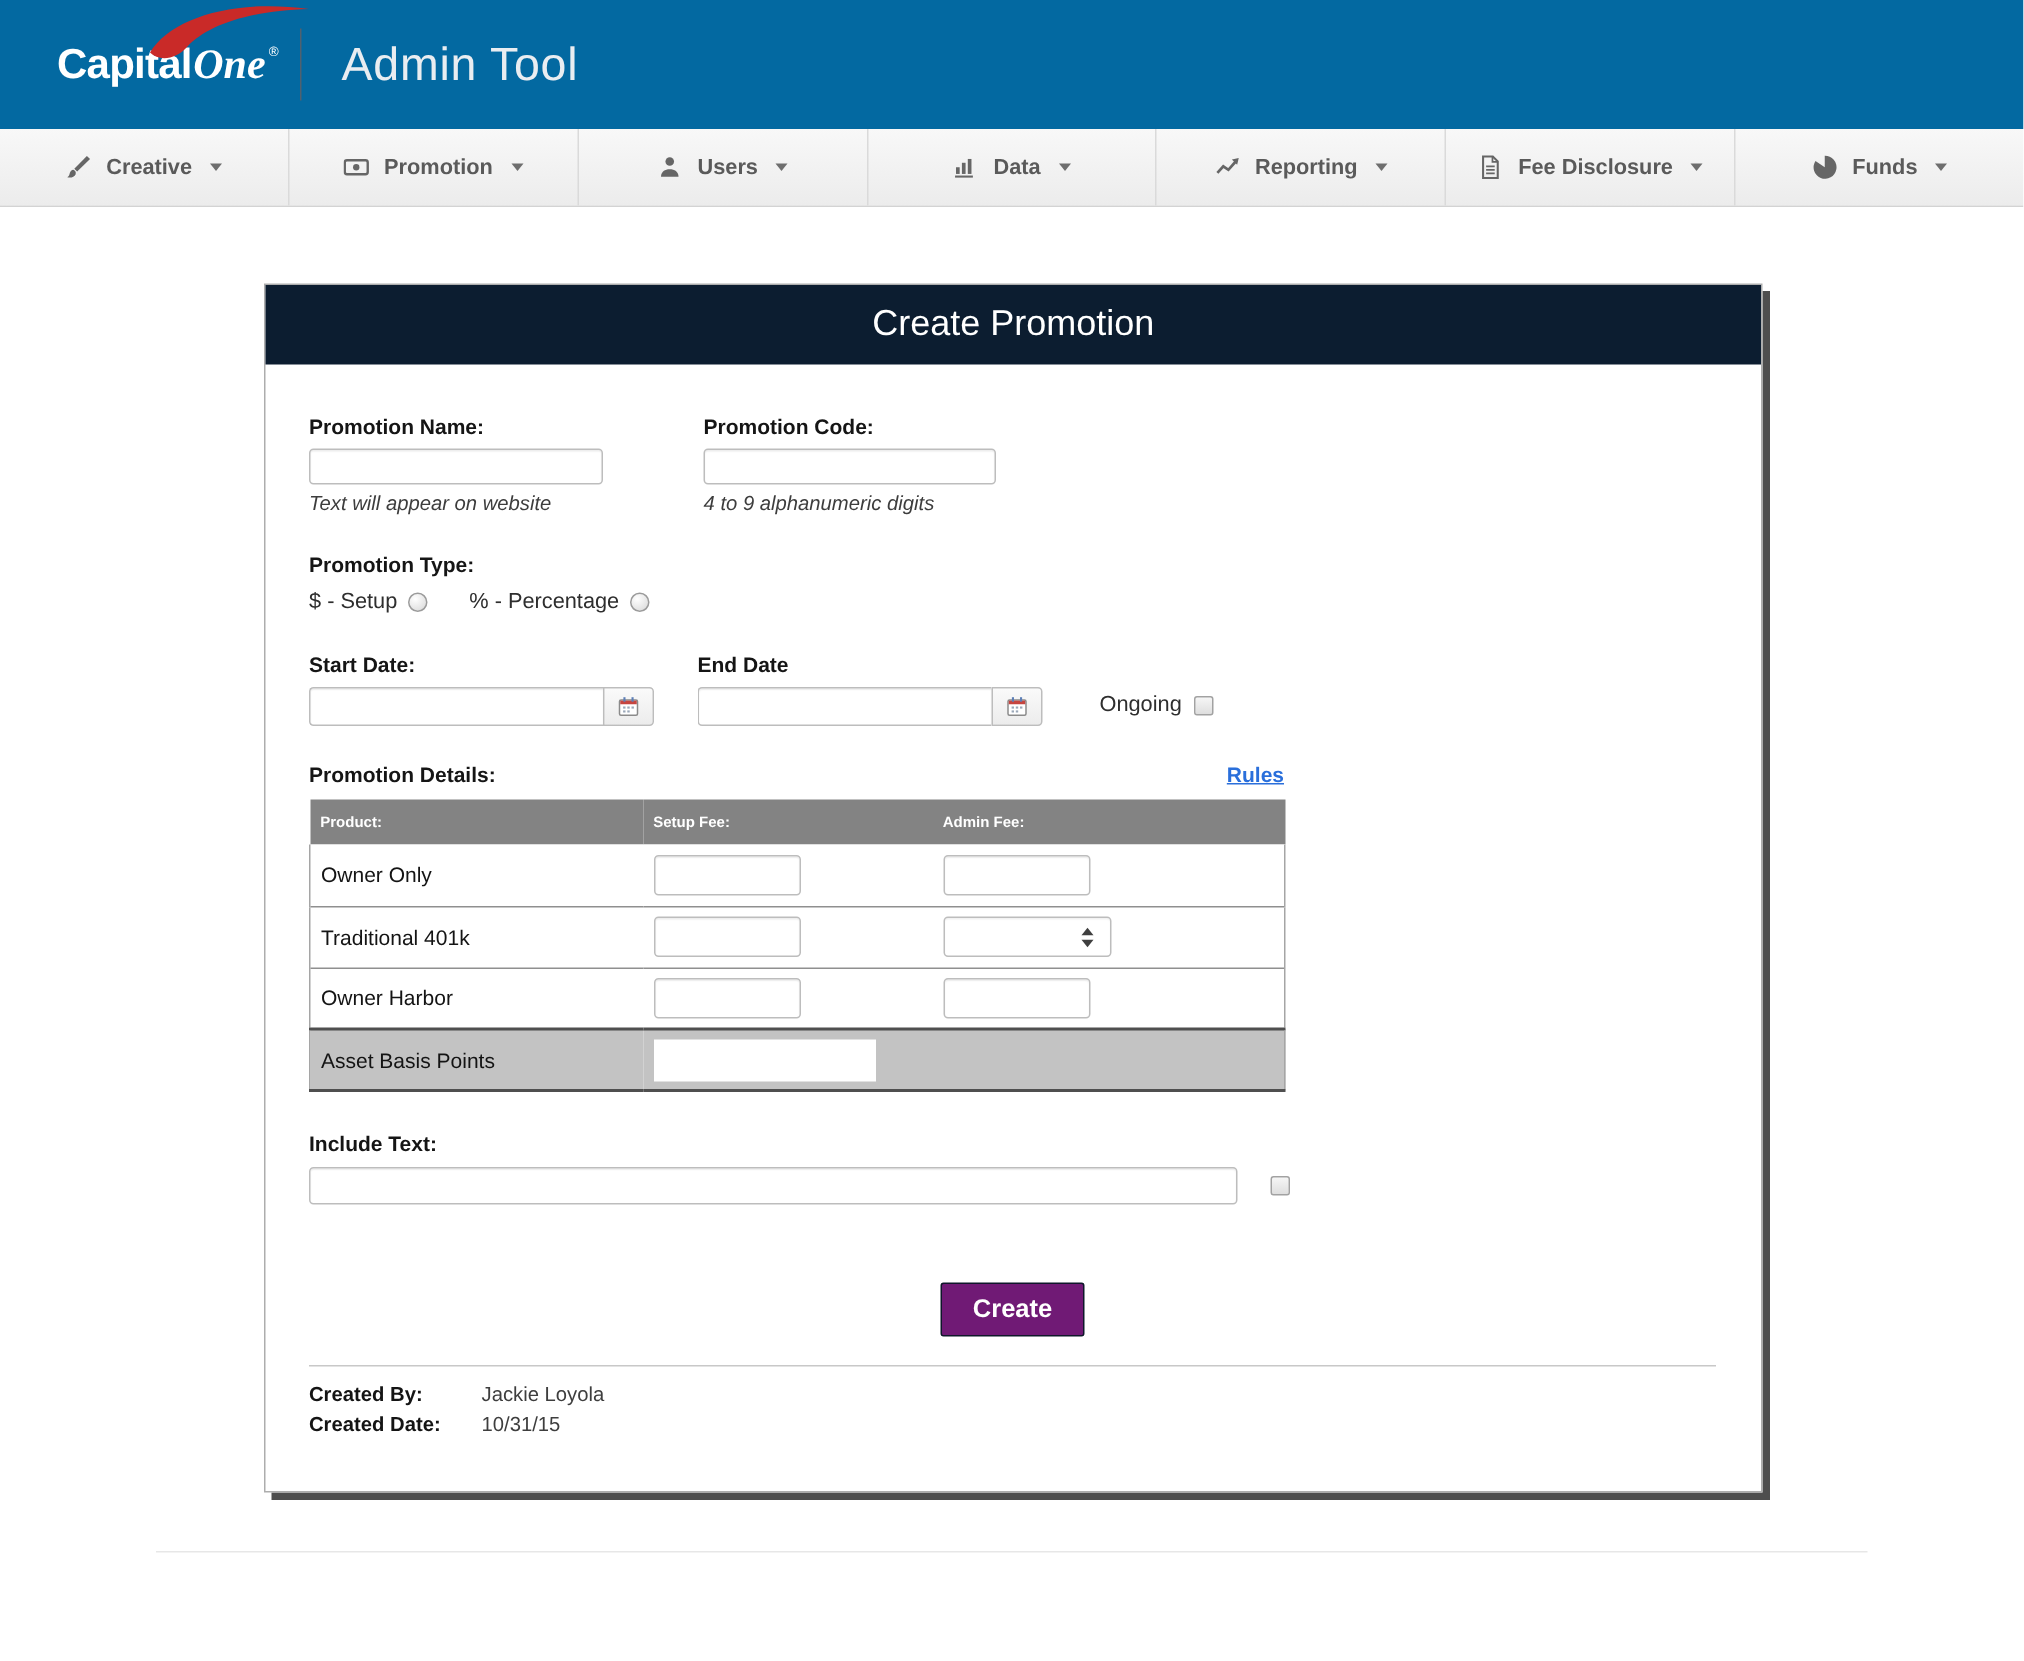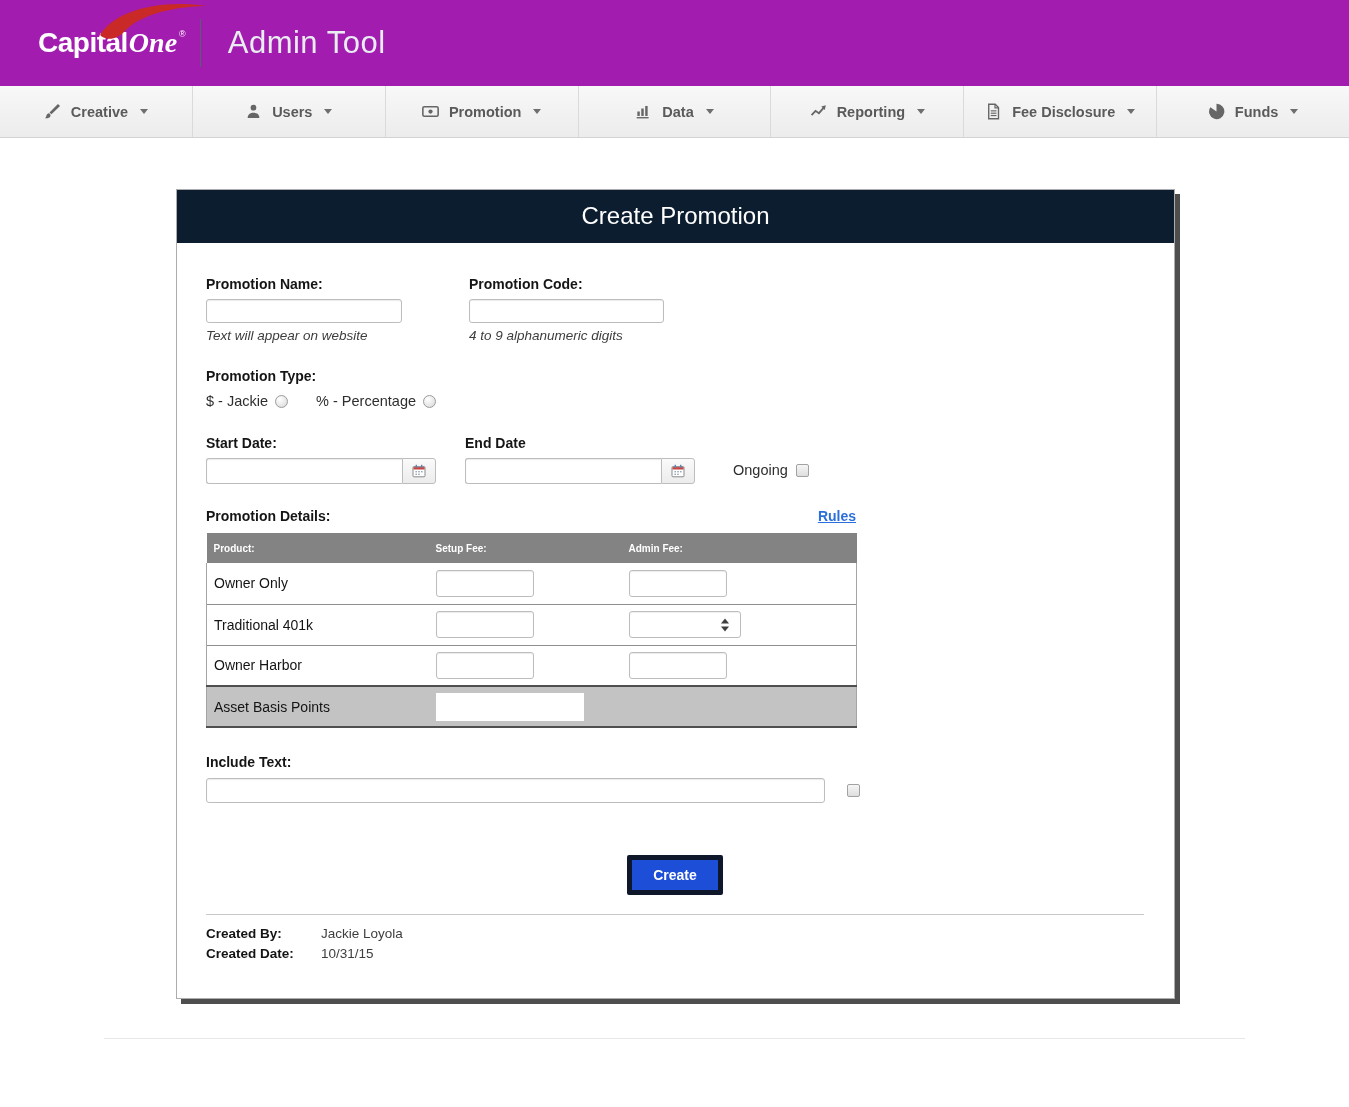--- a/index.html
+++ b/index.html
@@ -3,21 +3,21 @@
 <meta charset="utf-8">
 <style>
   * { box-sizing: border-box; }
   html,body { margin:0; padding:0; }
   body {
     width:1349px; height:1107px; background:#ffffff; position:relative;
     font-family:"Liberation Sans", sans-serif; overflow:hidden;
   }
 
   
-  .topbar { height:86px; background:#a21caf; display:flex; align-items:center; padding-left:38px; }
+  .topbar { height:86px; background:#0369a1; display:flex; align-items:center; padding-left:38px; }
   .brand { position:relative; display:flex; align-items:baseline; color:#fff; }
   .brand-capital { font-size:28px; font-weight:bold; letter-spacing:-0.5px; }
   .brand-one { font-family:"Liberation Serif", serif; font-style:italic; font-weight:bold; font-size:28px; margin-left:1px; }
   .brand-reg { font-size:9px; margin-left:2px; align-self:flex-start; margin-top:2px; }
   .swoosh { position:absolute; left:56px; top:-25px; width:116px; height:40px; pointer-events:none; }
   .brand-divider { width:1px; height:48px; background:#51616f; margin:0 27px 0 14px; }
   .app-title { font-size:31px; color:#e9edf1; font-weight:400; letter-spacing:0.5px; }
 
   
   .navbar { display:flex; height:52px; background:linear-gradient(#f8f8f8,#ececec); border-bottom:1px solid #d3d3d3; }
@@ -86,21 +86,21 @@
   tr.asset-row td { background:#c3c3c3; border-top:2px solid #4f4f4f; border-bottom:2px solid #4f4f4f; }
   tr.asset-row td:first-child { border-left:1px solid #7a7a7a; }
   tr.asset-row td:last-child { border-right:1px solid #7a7a7a; }
   .asset-input { width:148px; height:28px; border:none; border-radius:0; box-shadow:none; background:#fff; margin:0; }
 
   .include-section { margin-top:26px; }
   .include-row { margin-top:8px; display:flex; align-items:center; gap:22px; }
   .include-input { width:619px; height:25px; margin:0; }
 
   .btn-row { margin-top:52px; text-align:center; }
-  .create-btn { background:#1d4ed8; border:5px solid #0f172a; color:#fff; font-weight:bold; font-size:14px;
+  .create-btn { background:#701a75; border:1px solid #0f172a; color:#fff; font-weight:bold; font-size:17px;
                 padding:7px 21px; border-radius:2px; cursor:pointer; font-family:inherit; }
 
   hr.sep { border:none; border-top:1px solid #c8c8c8; margin:19px 0 0; }
 
   .created { margin-top:9px; font-size:13.5px; }
   .created-row { display:flex; line-height:20px; }
   .created-label { width:115px; font-weight:bold; color:#141414; }
   .created-value { color:#3e3e3e;text-align:center; }
 
   .bottom-divider { margin:39px 104px 0; border-top:1px solid #e7e7e7; }
@@ -124,33 +124,33 @@
 <nav class="navbar">
   <div class="nav-item">
     <svg class="nav-icon" viewBox="0 0 16 16" fill="#666">
       <path d="M13.1,0.9 L15.1,2.9 L7.0,10.6 L5.2,8.9 Z"></path>
       <path d="M4.6,9.6 C5.8,9.9 6.5,11.2 6.0,12.5 C5.3,14.1 3.1,14.8 0.8,14.3 C2.2,13.5 2.0,12.7 2.4,11.6 C2.8,10.4 3.5,9.8 4.6,9.6 Z"></path>
     </svg>
     <span class="nav-label">Creative</span>
     <span class="caret"></span>
   </div>
   <div class="nav-item">
+    <svg class="nav-icon" viewBox="0 0 16 16">
+      <rect x="0.8" y="3.6" width="14.4" height="8.8" rx="1.4" fill="none" stroke="#666" stroke-width="1.5"></rect>
+      <circle cx="8" cy="8" r="2" fill="#666"></circle>
+    </svg>
+    <span class="nav-label">Promotion</span>
+    <span class="caret"></span>
+  </div>
+  <div class="nav-item">
     <svg class="nav-icon" viewBox="0 0 16 16" fill="#666">
       <circle cx="8" cy="4.4" r="2.7"></circle>
       <path d="M2.5,14 C2.5,10.7 5,9.2 8,9.2 C11,9.2 13.5,10.7 13.5,14 Z"></path>
     </svg>
     <span class="nav-label">Users</span>
-    <span class="caret"></span>
-  </div>
-  <div class="nav-item">
-    <svg class="nav-icon" viewBox="0 0 16 16">
-      <rect x="0.8" y="3.6" width="14.4" height="8.8" rx="1.4" fill="none" stroke="#666" stroke-width="1.5"></rect>
-      <circle cx="8" cy="8" r="2" fill="#666"></circle>
-    </svg>
-    <span class="nav-label">Promotion</span>
     <span class="caret"></span>
   </div>
   <div class="nav-item">
     <svg class="nav-icon" viewBox="0 0 16 16" fill="#666">
       <rect x="2.2" y="8" width="2.3" height="4.2"></rect>
       <rect x="5.9" y="5.2" width="2.3" height="7"></rect>
       <rect x="9.6" y="2.8" width="2.3" height="9.4"></rect>
       <rect x="1.6" y="13.2" width="11.2" height="1.3"></rect>
     </svg>
     <span class="nav-label">Data</span>
@@ -198,21 +198,21 @@
         <label class="label">Promotion Code:</label>
         <input class="text-input code-input" type="text" value="" style="">
         <div class="helper">4 to 9 alphanumeric digits</div>
       </div>
     </div>
 
     <div class="type-section">
       <label class="label">Promotion Type:</label>
       <div class="radio-row">
         <span class="radio-option">
-          <span>$ - Jackie</span>
+          <span>$ - Setup</span>
           <input type="radio" name="promotype" class="radio" style="">
         </span>
         <span class="radio-option">
           <span>% - Percentage</span>
           <input type="radio" name="promotype" class="radio" style="">
         </span>
       </div>
     </div>
 
     <div class="dates-row">

